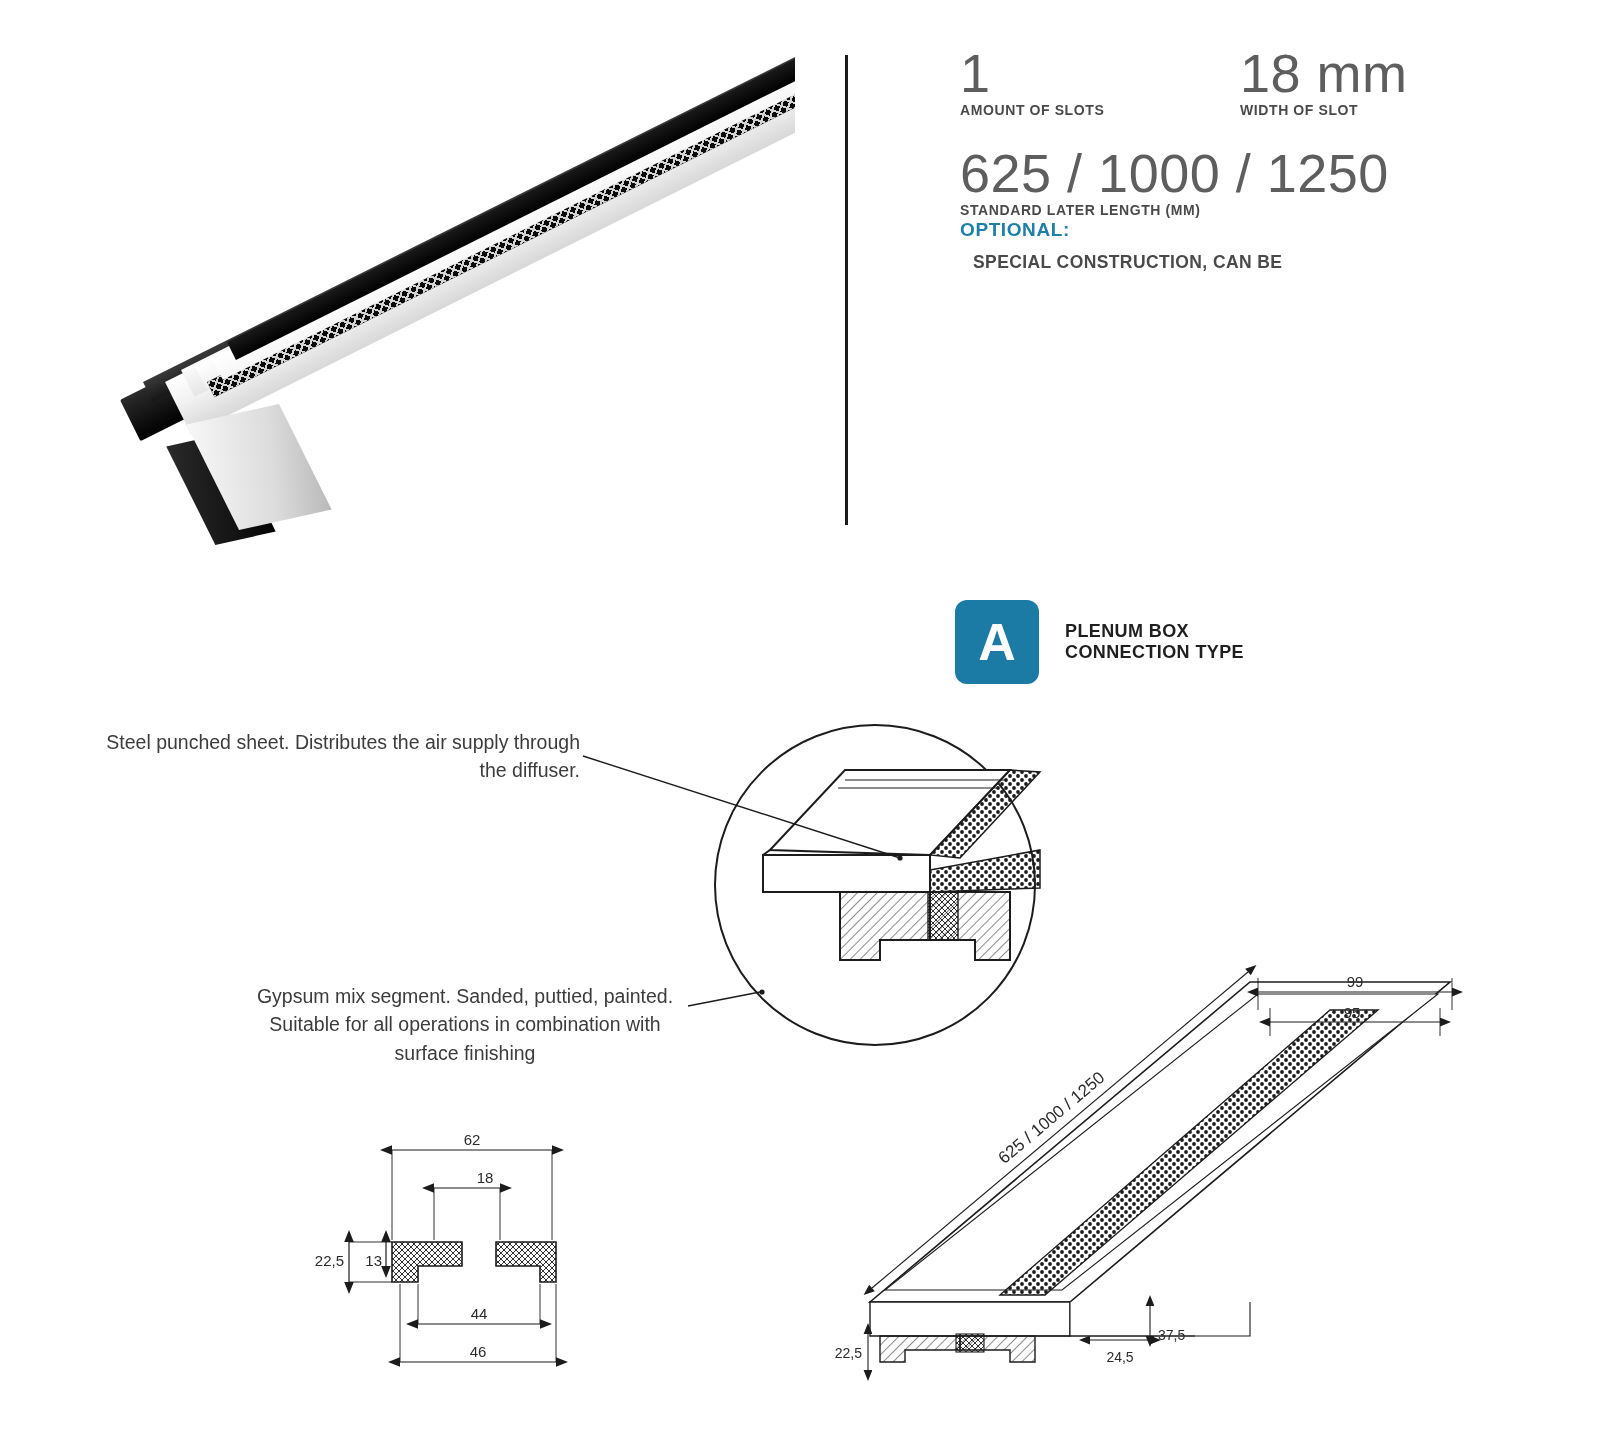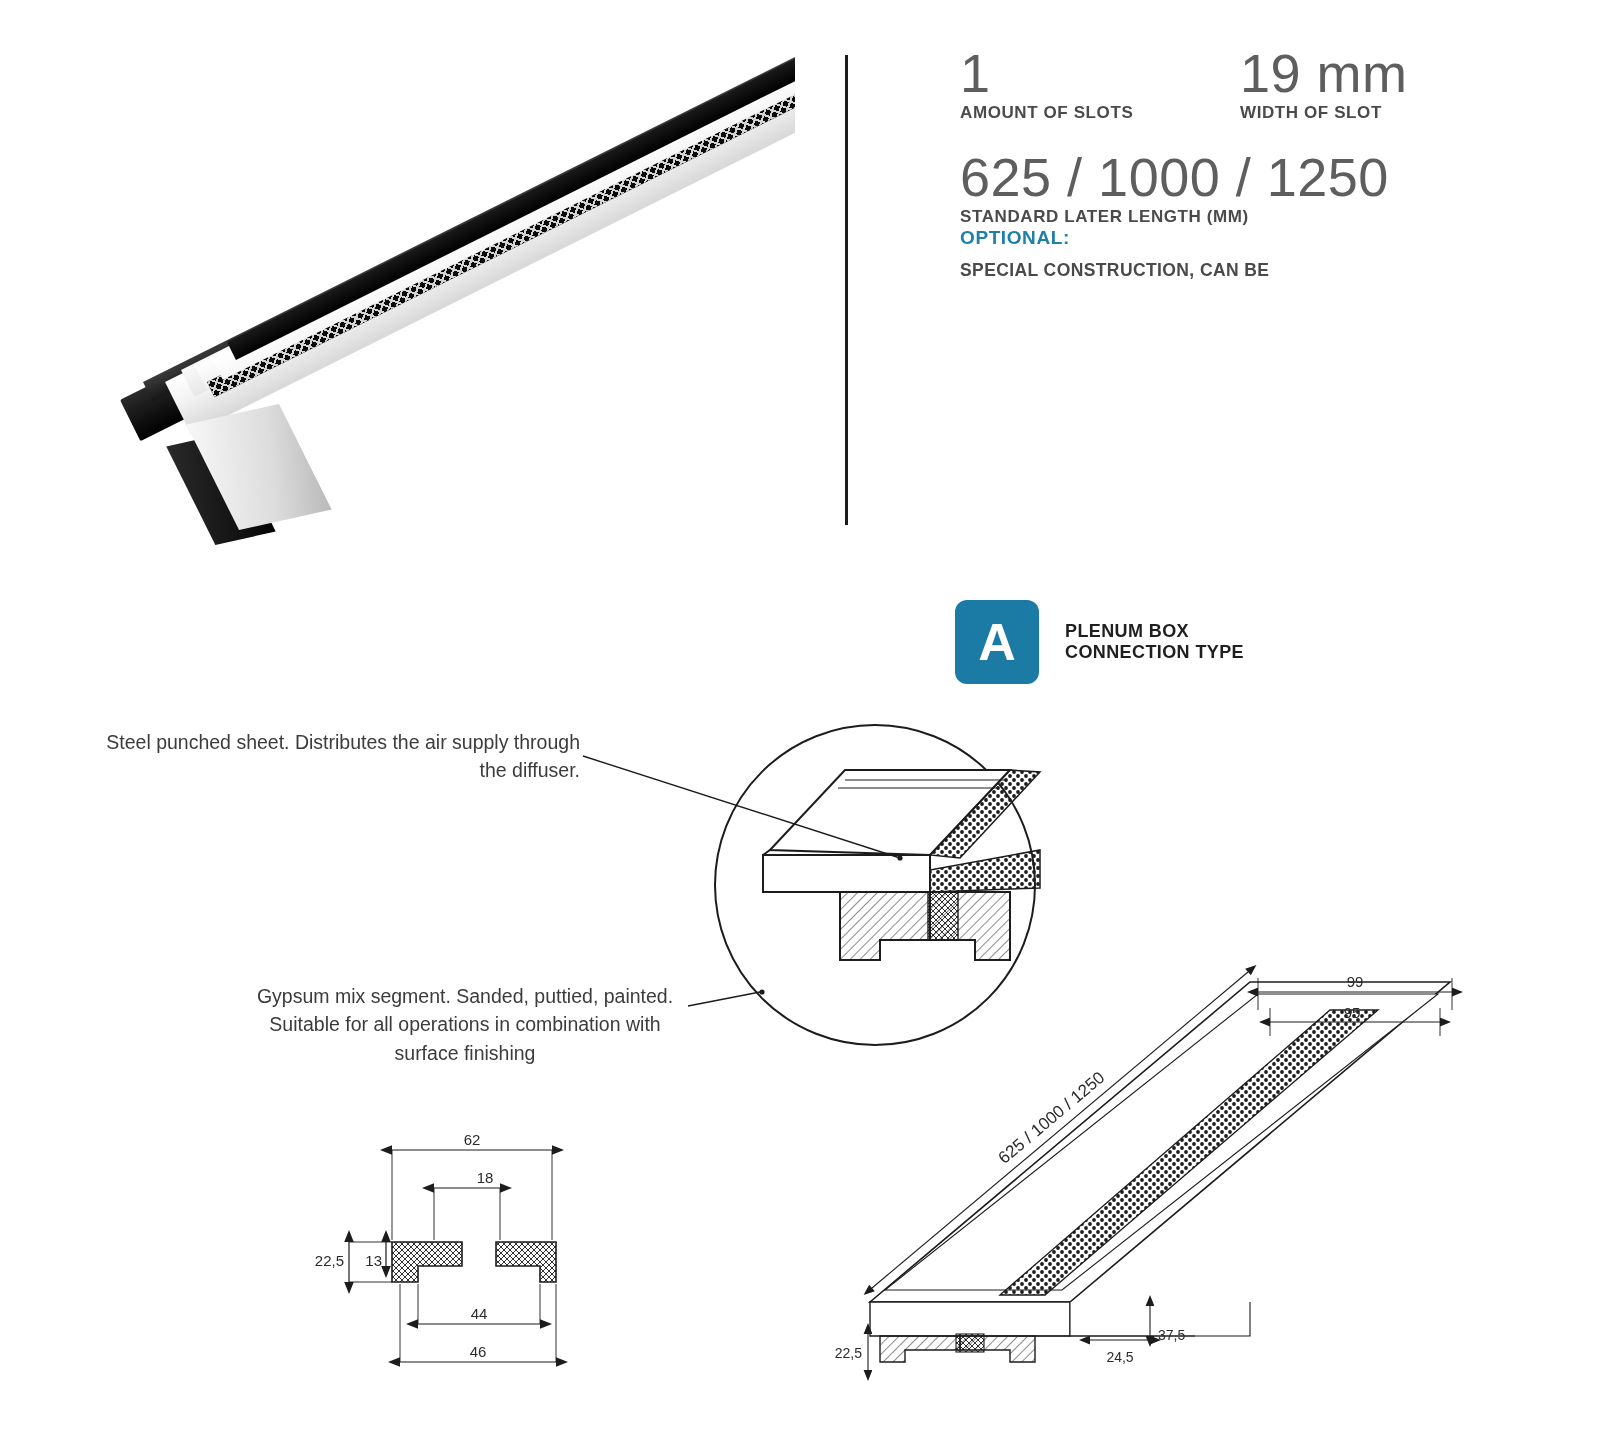--- a/index.html
+++ b/index.html
@@ -133,21 +133,21 @@
     width: 600px;
   }
   .spec-big {
     font-size: 54px;
     font-weight: 400;
     color: #5e5e5e;
     line-height: 1.05;
     letter-spacing: .5px;
   }
   .spec-caption {
-    font-size: 17px;
+    font-size: 14px;
     font-weight: bold;
     color: #4a4a4a;
     letter-spacing: .6px;
     line-height: 1.25;
   }
   .spec-row {
     display: flex;
   }
   .spec-col-a { width: 280px; }
   .spec-col-b { width: 300px; }
@@ -166,20 +166,21 @@
     line-height: 1.1;
     margin-top: 2px;
   }
   .optional-desc {
     font-size: 17.5px;
     font-weight: bold;
     color: #4a4a4a;
     letter-spacing: .4px;
     line-height: 1.3;
     margin-top: 10px;
+    margin-left: 13px;
   }
 
   
   #plenum-row {
     position: absolute;
     left: 955px; top: 600px;
     display: flex;
     align-items: center;
   }
   #plenum-badge {
@@ -266,21 +267,21 @@
   <div id="divider"></div>
 
   <div id="spec-block">
 
     <div class="spec-row">
       <div class="spec-col-a">
         <div class="spec-big">1</div>
         <div class="spec-caption">AMOUNT OF SLOTS</div>
       </div>
       <div class="spec-col-b">
-        <div class="spec-big">19 mm</div>
+        <div class="spec-big">18 mm</div>
         <div class="spec-caption">WIDTH OF SLOT</div>
       </div>
     </div>
 
 
     <div class="mt-3">
       <div class="spec-big">625 / 1000 / 1250</div>
       <div class="spec-caption">STANDARD LATER LENGTH (MM)</div>
     </div>
 

